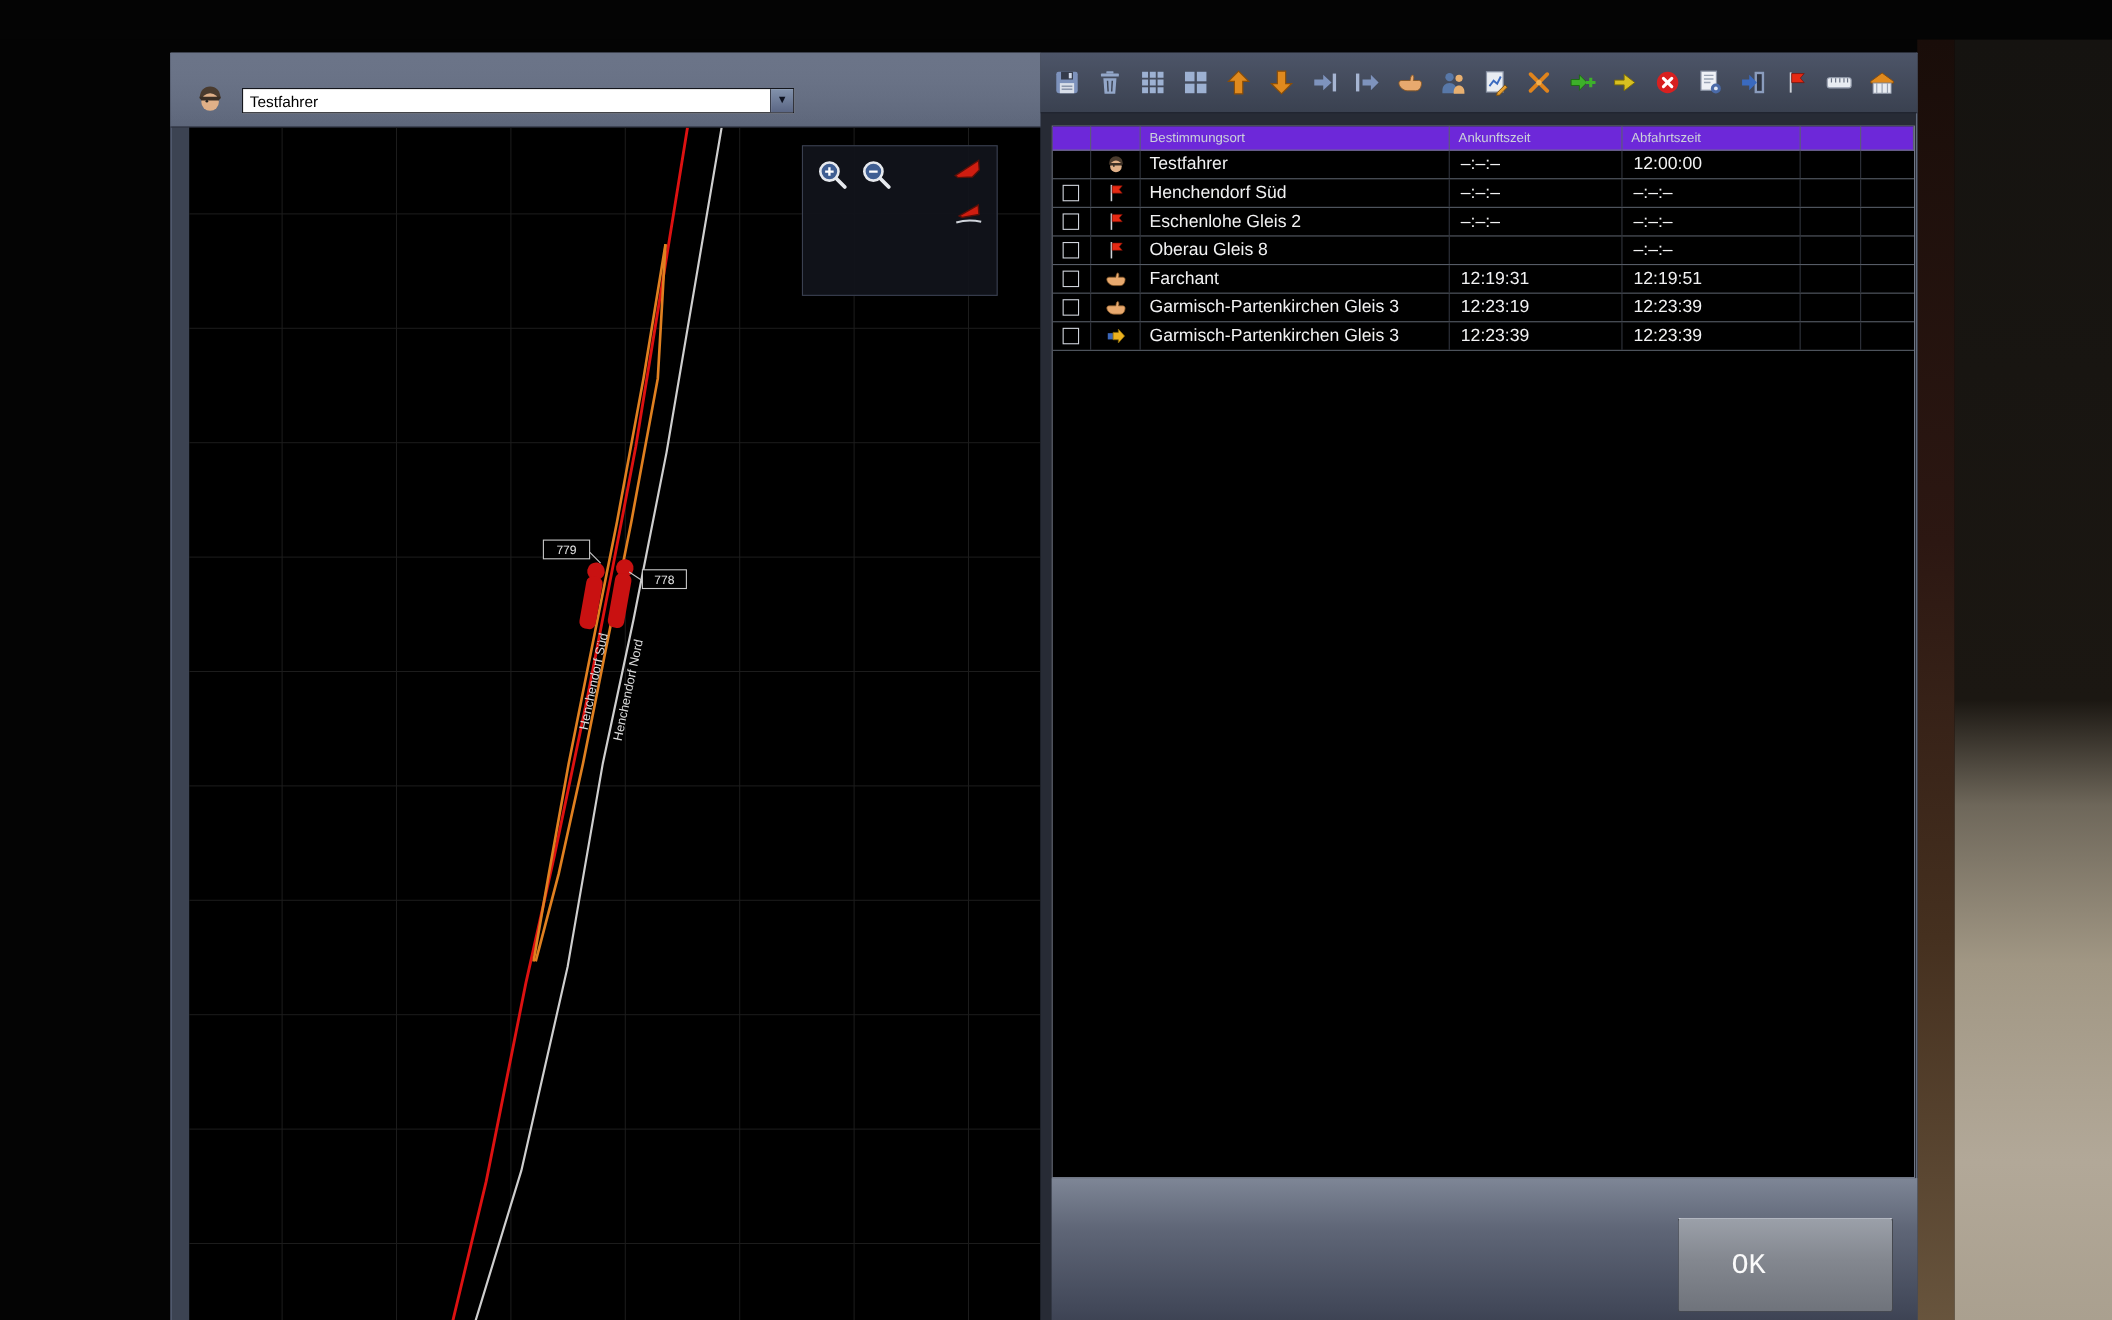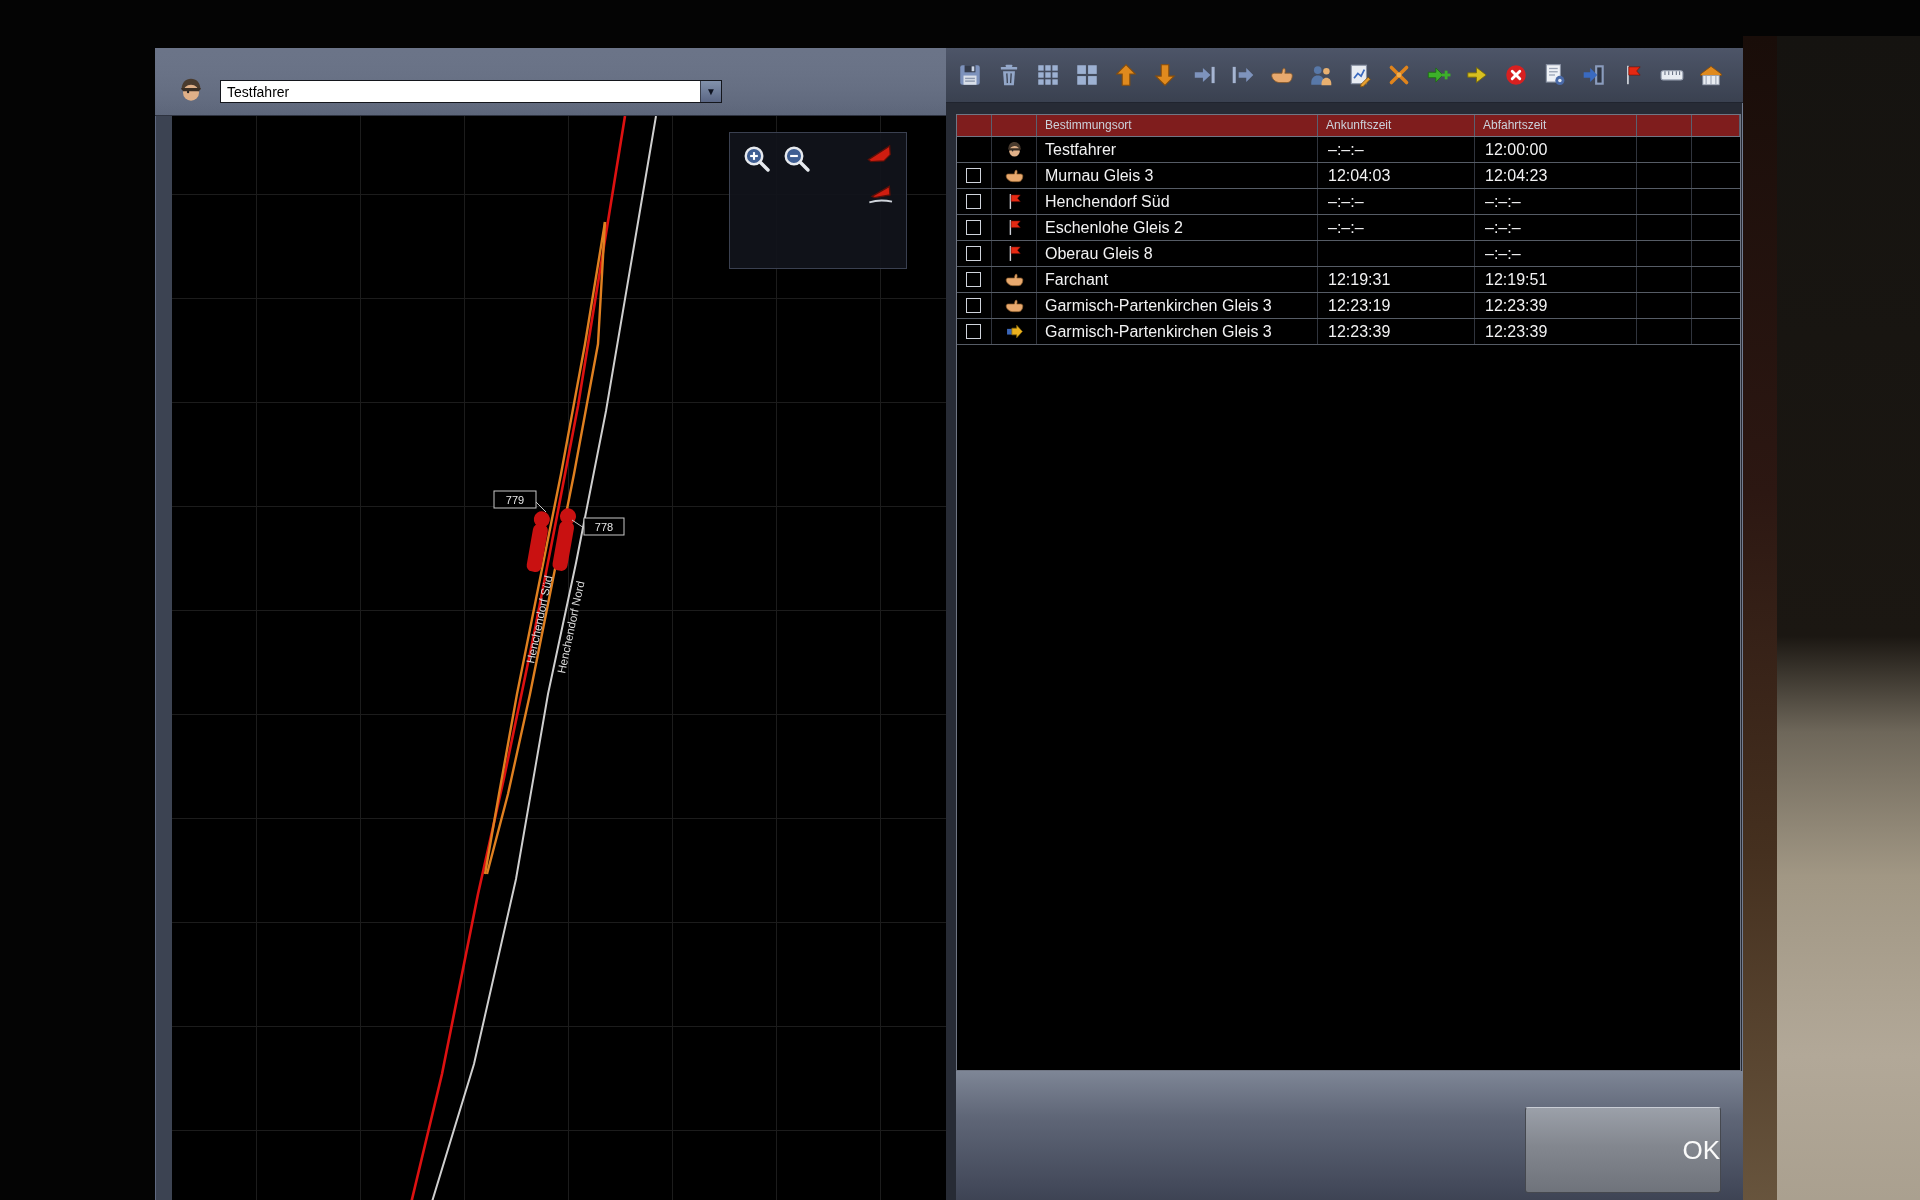--- a/index.html
+++ b/index.html
@@ -51,43 +51,43 @@
     background:linear-gradient(180deg,#4d5568 0%,#3a4150 100%);
     display:flex;align-items:center;padding-left:8px;gap:7px;border-bottom:1px solid #20242e;}
   .tb-btn{width:32px;height:36px;background:transparent;border:none;padding:0;cursor:pointer;
     display:flex;align-items:center;justify-content:center;}
   .tb-btn span{display:block;width:26px;height:26px;}
   .tb-btn svg{width:26px;height:26px;}
 
   
   .tablewrap{left:956px;top:78px;width:785px;height:957px;background:#000;border:1px solid #707684;}
   .thead{display:grid;grid-template-columns:35px 45px 281px 157px 162px 55px 1fr;height:22px;
-    background:#7f1d1d;border-bottom:1px solid #707684;}
+    background:#6d28d9;border-bottom:1px solid #707684;}
   .th{font-size:12px;color:#ccd1da;line-height:21px;padding-left:8px;border-right:1px solid #5a6070;
     white-space:nowrap;overflow:hidden;}
   .tr{display:grid;grid-template-columns:35px 45px 281px 157px 162px 55px 1fr;height:26px;
     border-bottom:1px solid #565c66;}
   .td{height:100%;display:flex;align-items:center;border-right:1px solid #30343d;
     font-size:16px;color:#f2f2f3;white-space:nowrap;overflow:hidden;}
   .td.txt{padding-left:8px;}
   .td.time{padding-left:10px;}
   .td.icon-cell{justify-content:center;}
   .cb{width:15px;height:15px;border:1px solid #d0d4dc;margin-left:9px;background:#000;display:block;}
   .row-ic{display:block;width:21px;height:21px;}
   .row-ic svg{width:21px;height:21px;}
 
   
   .footer{left:956px;top:1035px;width:787px;height:165px;
     background:linear-gradient(180deg,#7e8696 0%,#5f6677 28%,#424859 72%,#2e3340 100%);}
   .footer-edge{left:956px;top:1192px;width:787px;height:8px;background:#8a93aa;}
   .ok{left:1525px;top:1071px;width:196px;height:86px;border-radius:3px;
     background:linear-gradient(180deg,#9ba0a9 0%,#83878f 45%,#6f737b 100%);
     border:1px solid #45484f;border-top-color:#c9cdd5;
-    color:#fafafa;font-size:26px;text-align:right;line-height:82px;cursor:pointer;
-    font-family:Liberation Sans, sans-serif;}
+    color:#fafafa;font-size:26px;text-align:left;line-height:82px;cursor:pointer;
+    font-family:Liberation Mono, monospace;padding-left:48px;}
 </style>
 </head>
 <body>
 
 <div id="stage">
 
   <div class="abs scene-strip"></div>
   <div class="abs scene-right"></div>
 
   <div class="abs dialog"></div>
@@ -343,35 +343,20 @@
           <div class="td time">12:00:00</div>
           <div class="td"></div>
           <div class="td" style="border-right:none;"></div>
         </div>
         <div class="tr">
           <div class="td">
             <span class="cb"></span>
           </div>
           <div class="td icon-cell">
             <span class="row-ic"><svg viewBox="0 0 24 24" aria-hidden="true">
-                <path d="M2.5 12.5 c0-1.5 1.2-2.2 2.5-2.2 h7 c0-1 .6-4.5 1.8-4.5 1 0 1.2 1.2 1.2 2.2 0 1.5-.4 2.3-.4 2.3 h4.5 c1.2 0 2.4.8 2.4 2.2 0 3-1.5 6.5-5 6.5 h-6.5 c-4 0-7.5-3.5-7.5-6.5 z" fill="#e8a96e" stroke="#8a5a28" stroke-width="0.8"></path>
-              </svg></span>
-          </div>
-          <div class="td txt">Murnau Gleis 3</div>
-          <div class="td time">12:04:03</div>
-          <div class="td time">12:04:23</div>
-          <div class="td"></div>
-          <div class="td" style="border-right:none;"></div>
-        </div>
-        <div class="tr">
-          <div class="td">
-            <span class="cb"></span>
-          </div>
-          <div class="td icon-cell">
-            <span class="row-ic"><svg viewBox="0 0 24 24" aria-hidden="true">
                 <rect x="6.5" y="3.5" width="1.6" height="17" fill="#cfd3da"></rect>
                 <path d="M8.1 4.5 h10.5 l-3.2 3.8 3.2 3.8 H8.1 Z" fill="#e52913" stroke="#7a1005" stroke-width="0.6"></path>
               </svg></span>
           </div>
           <div class="td txt">Henchendorf Süd</div>
           <div class="td time">–:–:–</div>
           <div class="td time">–:–:–</div>
           <div class="td"></div>
           <div class="td" style="border-right:none;"></div>
         </div>

